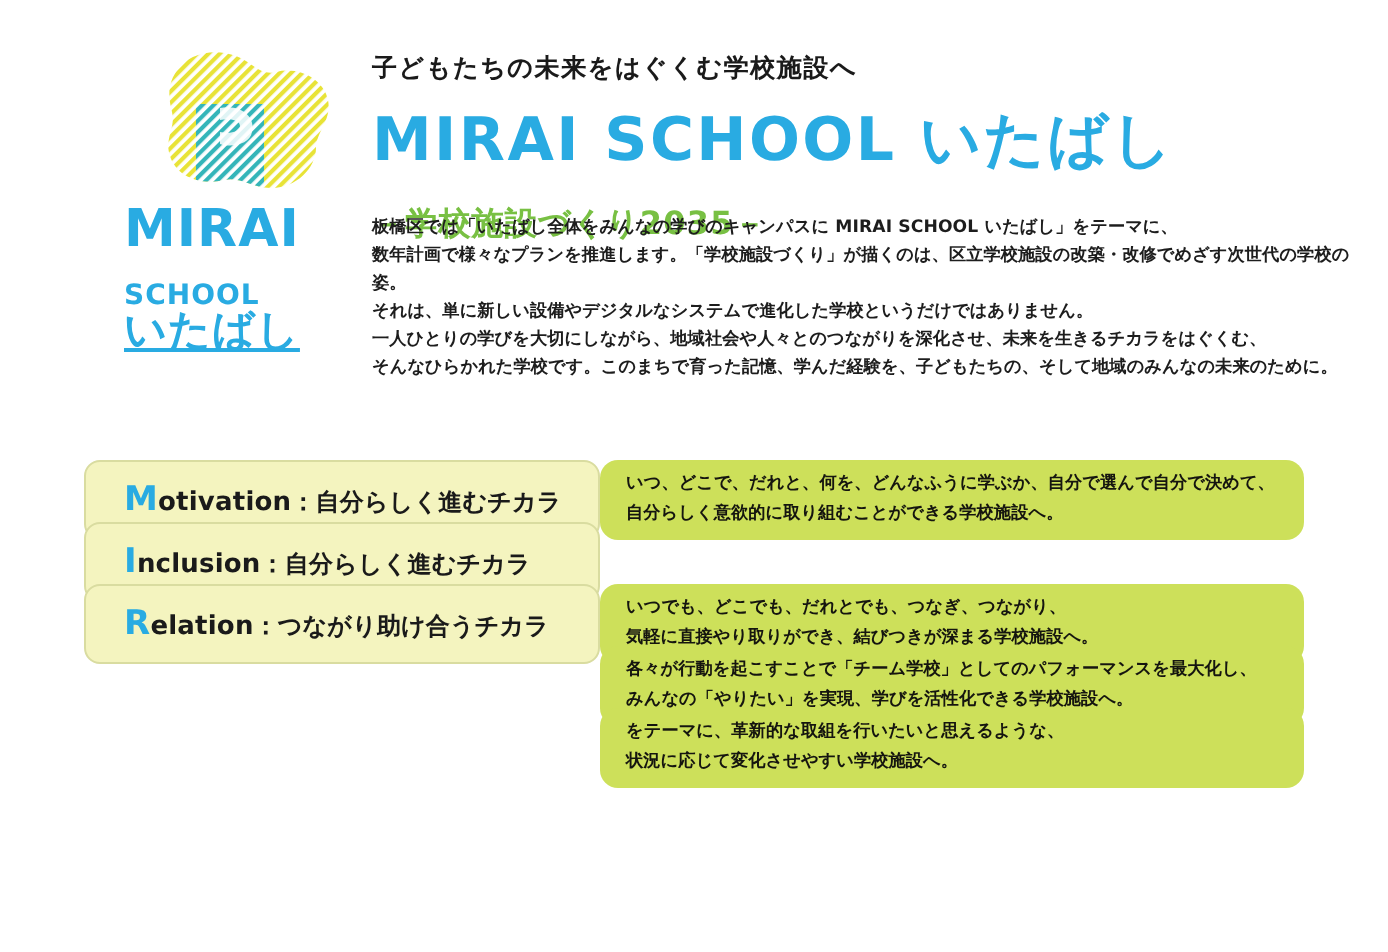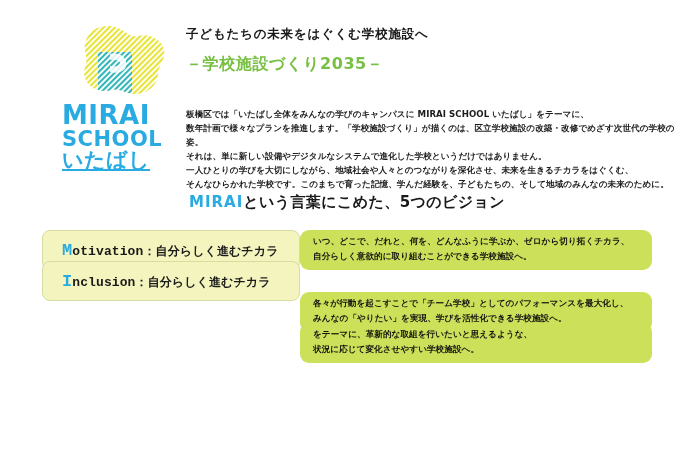--- a/index.html
+++ b/index.html
@@ -14,21 +14,21 @@
   
   .header { position: absolute; left:0; top:0; width:694px; height:190px; }
 
   .logo-block { position:absolute; left:62px; top:22px; width:126px; }
   .logo-mark { width:108px; height:78px; margin-left:6px; display:block; }
   .logo-wordmark { margin-top:2px; line-height:1.02; }
   .logo-wordmark div {
     color:#29abe2; font-weight:bold; letter-spacing:0.5px;
   }
   .lw1 { font-size:26px; }
-  .lw2 { font-size:21px; }
+  .lw2 { font-size:14px;margin-top:12px; }
   .lw3 { font-size:21px;text-decoration:underline; }
 
   .head-text { position:absolute; left:186px; top:26px; width:480px; text-align:left; }
   .tagline {
     font-size:12.5px; color:#1a1a1a; font-weight:bold;
     letter-spacing:0.8px;
   }
   .main-title {
     margin-top:7px; font-size:30px; font-weight:bold;
     color:#29abe2; letter-spacing:1.2px; white-space:nowrap;
@@ -46,21 +46,21 @@
 
   
   .vision-heading {
     position:absolute; left:0; top:193px; width:694px; text-align:center;
     font-size:15px; font-weight:bold; color:#1a1a1a; letter-spacing:0.4px;
   }
   .vision-heading .mirai { color:#29abe2; letter-spacing:1px; }
 
   
   .rows { position:absolute; left:0; top:230px; width:694px; }
-  .row { position:relative; height:31px;font-family:Liberation Mono, monospace; }
+  .row { position:relative; height:31px; }
 
   .row .left-box {
     position:absolute; left:42px; top:0; width:258px; height:40px;
     background:#f4f4bf; border:1px solid #d9dca0; border-radius:8px;
     display:flex; align-items:center;
   }
   .row .left-label {
     padding-left:19px; font-size:13px; font-weight:bold; color:#1a1a1a;
     letter-spacing:0.1px; white-space:nowrap;
   }
@@ -115,52 +115,59 @@
       </svg>
       <div class="logo-wordmark">
         <div class="lw1">MIRAI</div>
         <div class="lw2">SCHOOL</div>
         <div class="lw3">いたばし</div>
       </div>
     </div>
 
     <div class="head-text">
       <div class="tagline">子どもたちの未来をはぐくむ学校施設へ</div>
+      <div class="main-title">MIRAI SCHOOL いたばし</div>
       <div class="sub-title">－学校施設づくり2035－</div>
     </div>
 
     <div class="body-copy">板橋区では「いたばし全体をみんなの学びのキャンパスに MIRAI SCHOOL いたばし」をテーマに、
 数年計画で様々なプランを推進します。「学校施設づくり」が描くのは、区立学校施設の改築・改修でめざす次世代の学校の姿。
 それは、単に新しい設備やデジタルなシステムで進化した学校というだけではありません。
 一人ひとりの学びを大切にしながら、地域社会や人々とのつながりを深化させ、未来を生きるチカラをはぐくむ、
 そんなひらかれた学校です。このまちで育った記憶、学んだ経験を、子どもたちの、そして地域のみんなの未来のために。</div>
   </div>
 
-  <div class="vision-heading">
-    <span class="mirai">MIRAI</span><span>という言葉にこめた、5つのビジョン</span>
-  </div>
 
   <div class="rows">
 
     <div class="row">
       <div class="left-box">
         <div class="left-label"><span class="cap">M</span><span>otivation</span><span class="jp">：</span><span class="jp">自分らしく進むチカラ</span></div>
       </div>
       <div class="right-box">
-        <div class="right-text">いつ、どこで、だれと、何を、どんなふうに学ぶか、ゼロから切り拓くチカラ、
+        <div class="right-text">いつ、どこで、だれと、何を、どんなふうに学ぶか、自分で選んで自分で決めて、
 自分らしく意欲的に取り組むことができる学校施設へ。</div>
       </div>
     </div>
 
     <div class="row">
       <div class="left-box">
         <div class="left-label"><span class="cap">I</span><span>nclusion</span><span class="jp">：</span><span class="jp">自分らしく進むチカラ</span></div>
       </div>
     </div>
 
+    <div class="row">
+      <div class="left-box">
+        <div class="left-label"><span class="cap">R</span><span>elation</span><span class="jp">：</span><span class="jp">つながり助け合うチカラ</span></div>
+      </div>
+      <div class="right-box">
+        <div class="right-text">いつでも、どこでも、だれとでも、つなぎ、つながり、
+気軽に直接やり取りができ、結びつきが深まる学校施設へ。</div>
+      </div>
+    </div>
 
     <div class="row">
       <div class="right-box">
         <div class="right-text">各々が行動を起こすことで「チーム学校」としてのパフォーマンスを最大化し、
 みんなの「やりたい」を実現、学びを活性化できる学校施設へ。</div>
       </div>
     </div>
 
     <div class="row">
       <div class="right-box">

